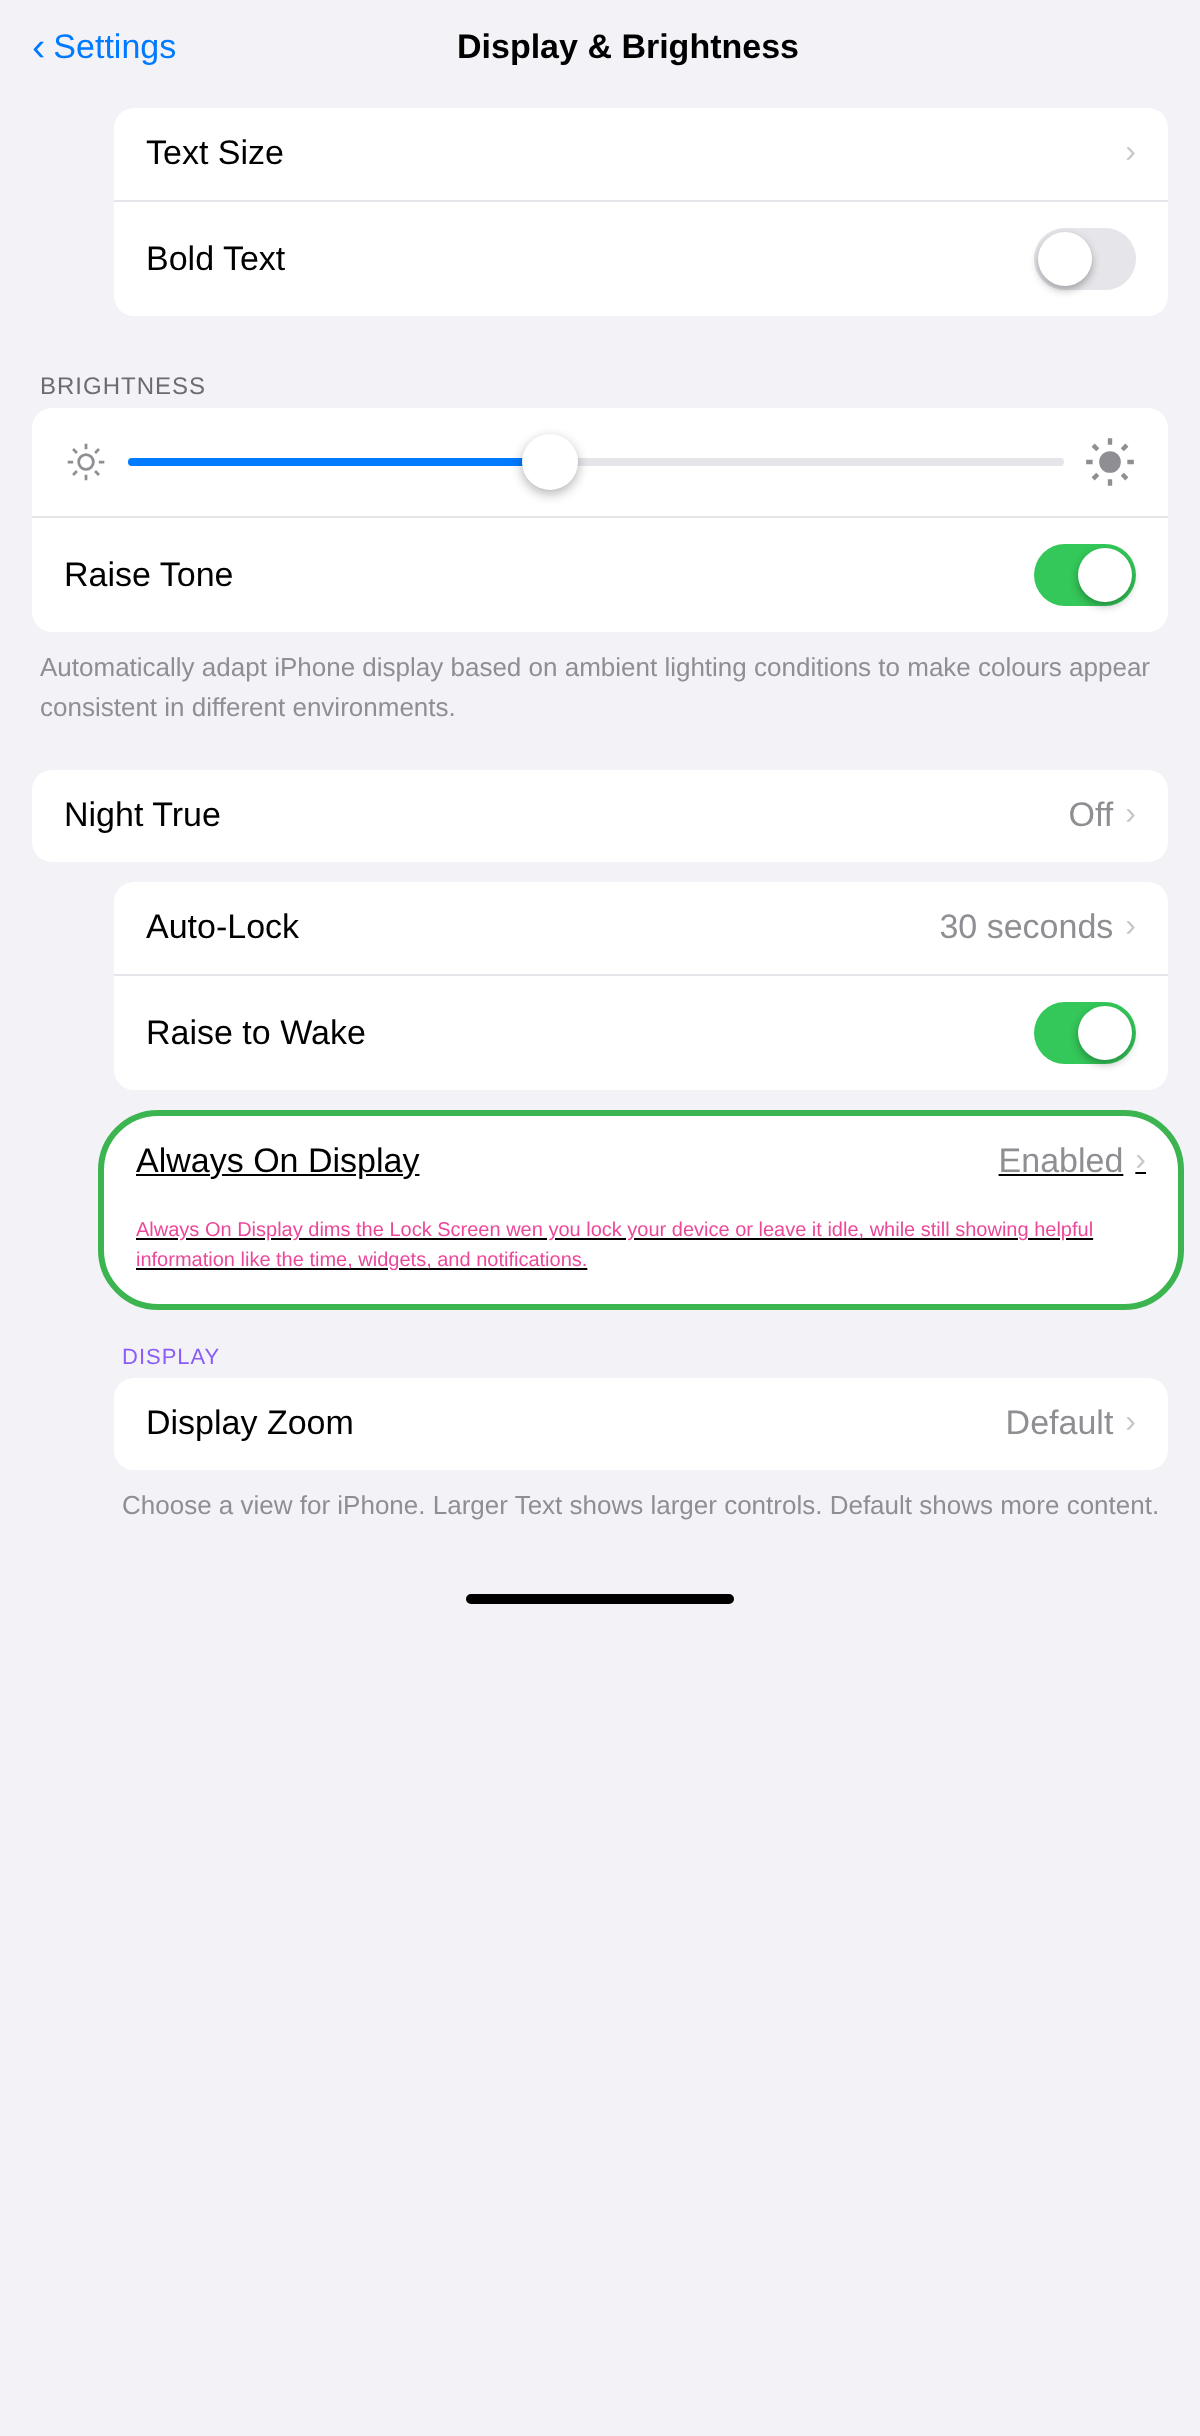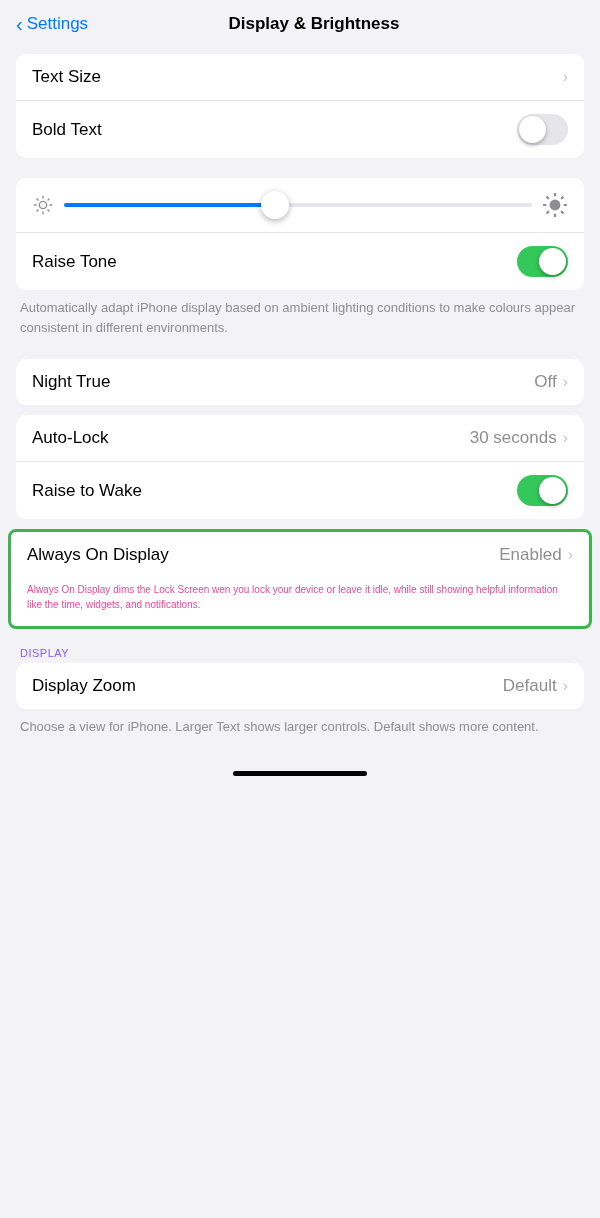--- a/index.html
+++ b/index.html
@@ -197,24 +197,25 @@
     .description-text {
       font-size: 13px;
       color: #8e8e93;
       padding: 8px 20px 12px;
       line-height: 1.5;
     }
 
     
     .aod-highlight {
       border: 3px solid #3cb550;
-      border-radius: 8px;
+      border-radius: 30px;
       margin: 0 8px;
       overflow: hidden;
       background: #fff;
+      text-decoration: underline;
     }
 
     .aod-row {
       display: flex;
       align-items: center;
       justify-content: space-between;
       padding: 13px 16px;
       min-height: 44px;
     }
 
@@ -243,21 +244,21 @@
     }
 
     .home-bar {
       width: 134px;
       height: 5px;
       background: #000;
       border-radius: 3px;
     }
 
     
-    .mt-10 { margin-top: 10px; }
+    .mt-10 { margin-top: 10px; padding-left: 41px; }
     .mt-20 { margin-top: 20px; }
 
     
     .sun-svg {
       fill: none;
       stroke: #8e8e93;
       stroke-width: 1.5;
     }
   </style>
 </head>
@@ -282,20 +283,21 @@
     <div class="card-row">
       <span class="row-label">Bold Text</span>
       <div class="toggle toggle-off">
         <div class="toggle-knob"></div>
       </div>
     </div>
   </div>
 </div>
 
 <div class="section mt-20">
+  <div class="section-label">BRIGHTNESS</div>
   <div class="brightness-card">
 
     <div class="brightness-slider-row">
       <svg class="sun-icon-small" viewBox="0 0 24 24">
         <circle cx="12" cy="12" r="4" class="sun-svg"></circle>
         <line x1="12" y1="2" x2="12" y2="5" class="sun-svg"></line>
         <line x1="12" y1="19" x2="12" y2="22" class="sun-svg"></line>
         <line x1="2" y1="12" x2="5" y2="12" class="sun-svg"></line>
         <line x1="19" y1="12" x2="22" y2="12" class="sun-svg"></line>
         <line x1="4.93" y1="4.93" x2="7.05" y2="7.05" class="sun-svg"></line>

